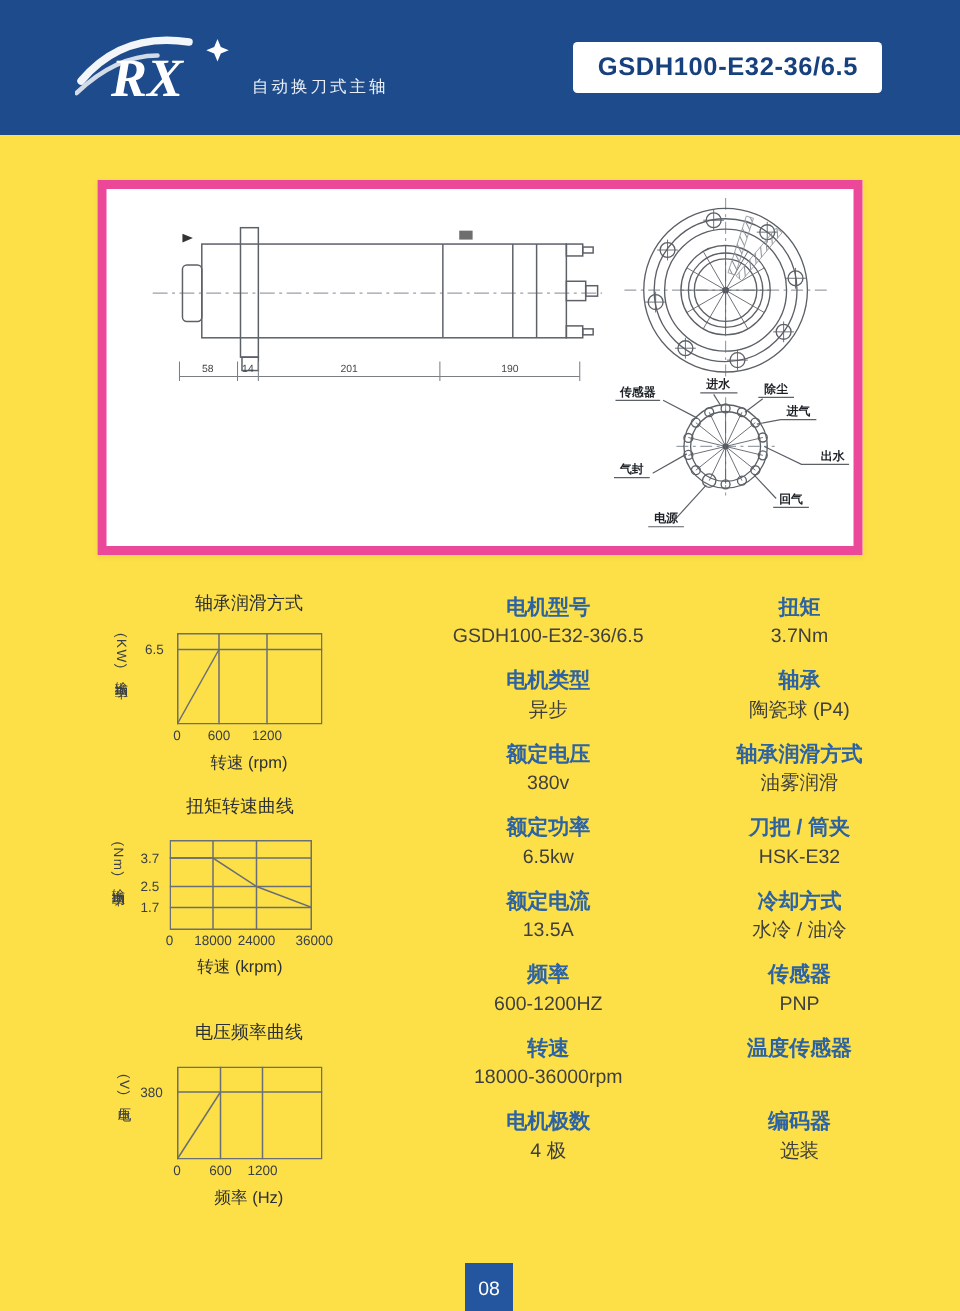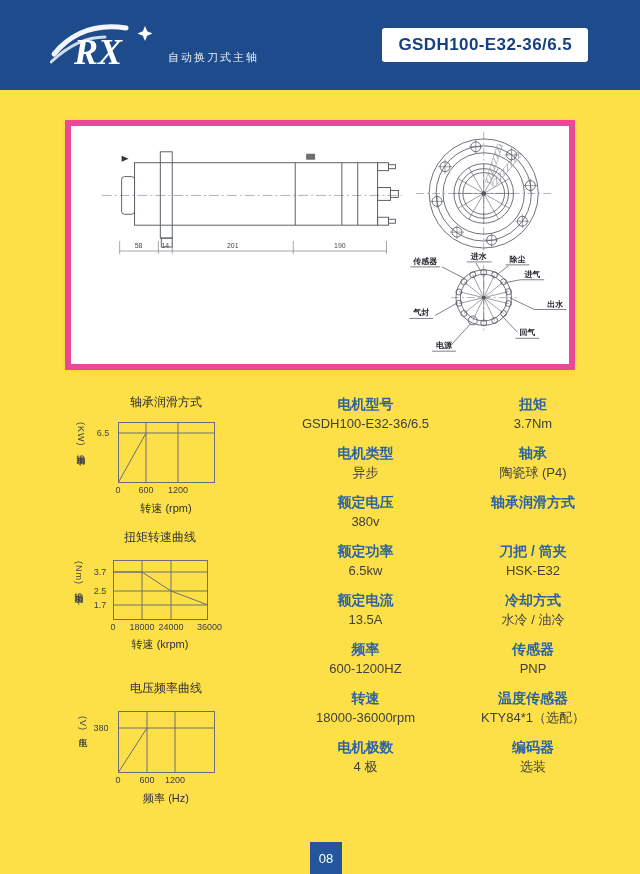--- a/index.html
+++ b/index.html
@@ -265,36 +265,36 @@
       <div class="spec-item">
           <div class="spec-label">扭矩</div>
           <div class="spec-value">3.7Nm</div>
         </div>
       <div class="spec-item">
           <div class="spec-label">轴承</div>
           <div class="spec-value">陶瓷球 (P4)</div>
         </div>
       <div class="spec-item">
           <div class="spec-label">轴承润滑方式</div>
+          <div class="spec-value">油雾润滑</div>
         </div>
       <div class="spec-item">
           <div class="spec-label">刀把 / 筒夹</div>
           <div class="spec-value">HSK-E32</div>
         </div>
       <div class="spec-item">
           <div class="spec-label">冷却方式</div>
           <div class="spec-value">水冷 / 油冷</div>
         </div>
       <div class="spec-item">
           <div class="spec-label">传感器</div>
           <div class="spec-value">PNP</div>
         </div>
       <div class="spec-item">
           <div class="spec-label">温度传感器</div>
-          <div class="spec-value">KTY84*1（选配）</div>
         </div>
       <div class="spec-item">
           <div class="spec-label">编码器</div>
           <div class="spec-value">选装</div>
         </div>
     </div>
   </section>
 
   <div class="page-num">08</div>
 

